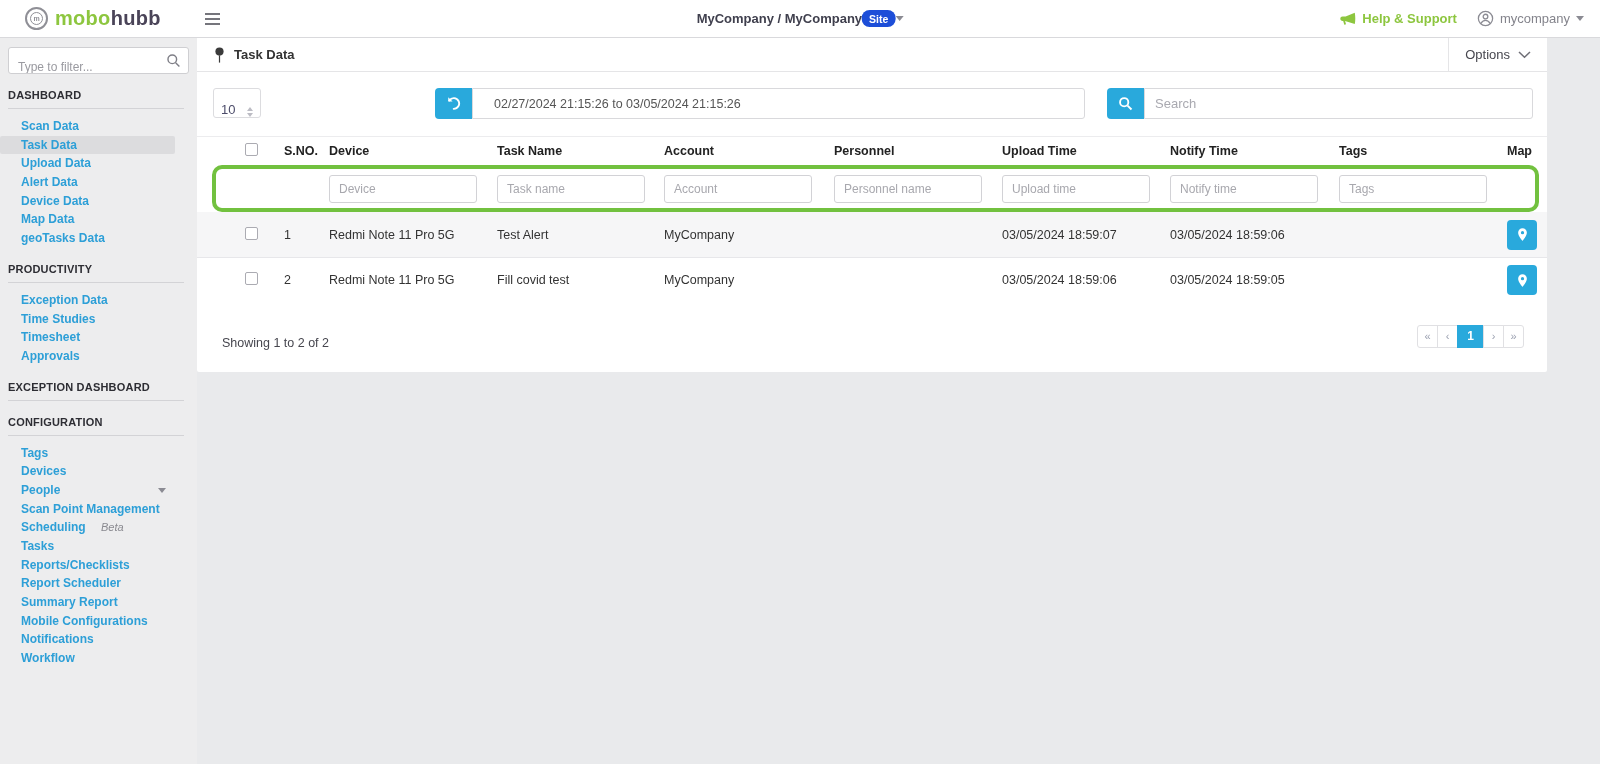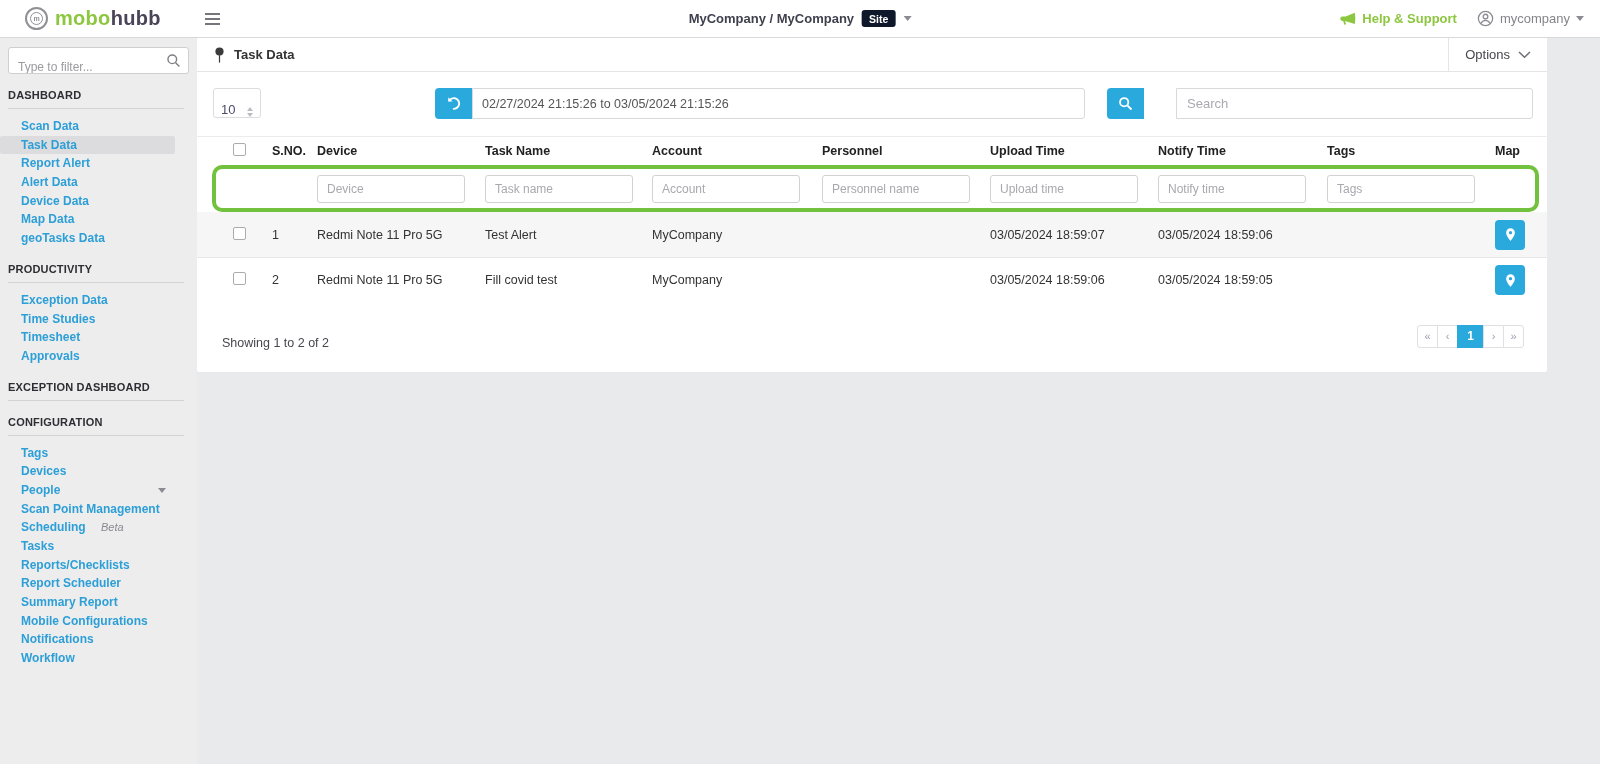--- a/index.html
+++ b/index.html
@@ -14,24 +14,24 @@
                display:flex; align-items:center; justify-content:center; }
   .logo-inner { width:13px; height:13px; border:1.5px solid #8f8f96; border-radius:50%;
                 color:#8f8f96; font-size:7px; font-weight:700; display:flex; align-items:center; justify-content:center; }
   .logo-text { font-size:20px; font-weight:700; letter-spacing:.3px; }
   .logo-text .green { color:#8dc63f; }
   .logo-text .dark { color:#4a4458; }
   .burger { margin-left:44px; display:flex; flex-direction:column; gap:3px; cursor:pointer; }
   .burger span { width:15px; height:2px; background:#75757c; }
 
   .site-switch { position:absolute; left:50%; transform:translateX(-50%); height:38px;
-                 display:flex; align-items:center; gap:8px; cursor:pointer; }
+                 display:flex; align-items:center; cursor:pointer; }
   .site-switch .crumb { color:#3f3f4d; font-weight:600; font-size:13px; }
-  .badge-site { background:#0f172a; color:#fff; font-size:10.5px; font-weight:700;
-                padding:2.5px 7px; border-radius:3px; }
+  .badge-site { background:#1d4ed8; color:#fff; font-size:10.5px; font-weight:700;
+                padding:2.5px 7px; border-radius:8px; }
   .caret { width:0; height:0; border-left:4px solid transparent; border-right:4px solid transparent;
            border-top:5px solid #8b8b93; }
 
   .topbar-right { margin-left:auto; margin-right:16px; display:flex; align-items:center; gap:20px; }
   .help-link { display:flex; align-items:center; gap:6px; color:#8dc63f; font-weight:600; font-size:13px; cursor:pointer; }
   .user-menu { display:flex; align-items:center; gap:6px; color:#84848c; font-size:13px; cursor:pointer; }
 
   
   .sidebar { position:absolute; top:38px; left:0; width:197px; bottom:0; background:#ededee; overflow:hidden; }
   .side-filter { position:relative; margin:9px 8px 0 8px; }
@@ -64,30 +64,30 @@
                justify-content:space-between; padding:0 7px; color:#4c4c6a; font-size:13px; cursor:pointer; }
   .spin { display:flex; flex-direction:column; gap:2px; }
   .spin i { display:block; width:0; height:0; border-left:3.5px solid transparent; border-right:3.5px solid transparent; }
   .spin .up { border-bottom:4px solid #bcbcc4; }
   .spin .down { border-top:4px solid #bcbcc4; }
 
   .date-group { position:absolute; left:238px; top:16px; display:flex; height:31px; }
   .btn-blue { background:#29a9dc; border:none; display:flex; align-items:center; justify-content:center;
               width:37px; height:31px; border-radius:4px 0 0 4px; cursor:pointer; }
   .date-input { width:613px; height:31px; border:1px solid #d9d9dc; border-radius:0 3px 3px 0;
-                display:flex; align-items:center; padding-left:9px; font-size:12.5px; color:#555; background:#fff; }
-  .search-group { position:absolute; left:910px; top:16px; display:flex; height:31px; width:426px;gap:32px; }
+                display:flex; align-items:center; padding-left:21px; font-size:12.5px; color:#555; background:#fff; }
+  .search-group { position:absolute; left:910px; top:16px; display:flex; height:31px; width:426px; }
   .search-group input { flex:1; height:31px; border:1px solid #d9d9dc; border-radius:0 3px 3px 0;
                         padding:0 10px; font-size:13px; color:#555; outline:none;
                         font-family:"Liberation Sans", sans-serif; }
   .search-group input::placeholder { color:#a9a9b0; }
 
   
   .grid-row { display:grid; grid-template-columns:39px 45px 168px 167px 170px 168px 168px 169px 168px 1fr;
-              padding-left:36px; align-items:center; }
+              padding-left:48px; align-items:center; }
   .thead { height:29px; border-top:1px solid #ececee; font-size:12.5px; font-weight:700; color:#222; }
   .filter-row { height:47px; position:relative; }
   .green-outline { position:absolute; left:15px; right:8px; top:0; bottom:0;
                    border:4px solid #72c13f; border-radius:10px; pointer-events:none; }
   .filter-row input { width:148px; height:28px; border:1px solid #d2d2d6; border-radius:3px;
                       padding:0 9px; font-size:12px; color:#555; outline:none;
                       font-family:"Liberation Sans", sans-serif; }
   .filter-row input::placeholder { color:#a8a8ae; }
   .data-row { height:45px; font-size:12.5px; color:#333; }
   .data-row.striped { background:#f6f6f7; }
@@ -157,21 +157,21 @@
         <circle cx="6.7" cy="6.7" r="4.6"></circle>
         <path d="m10.3 10.3 4 4"></path>
       </svg>
   </div>
 
   <div class="section-title">DASHBOARD</div>
   <hr class="section-divider">
   <ul class="nav-list">
     <li class="nav-item">Scan Data</li>
     <li class="nav-item active">Task Data</li>
-    <li class="nav-item">Report Alert</li>
+    <li class="nav-item">Upload Data</li>
     <li class="nav-item">Alert Data</li>
     <li class="nav-item">Device Data</li>
     <li class="nav-item">Map Data</li>
     <li class="nav-item">geoTasks Data</li>
   </ul>
 
   <div class="section-title">PRODUCTIVITY</div>
   <hr class="section-divider">
   <ul class="nav-list">
     <li class="nav-item">Exception Data</li>

